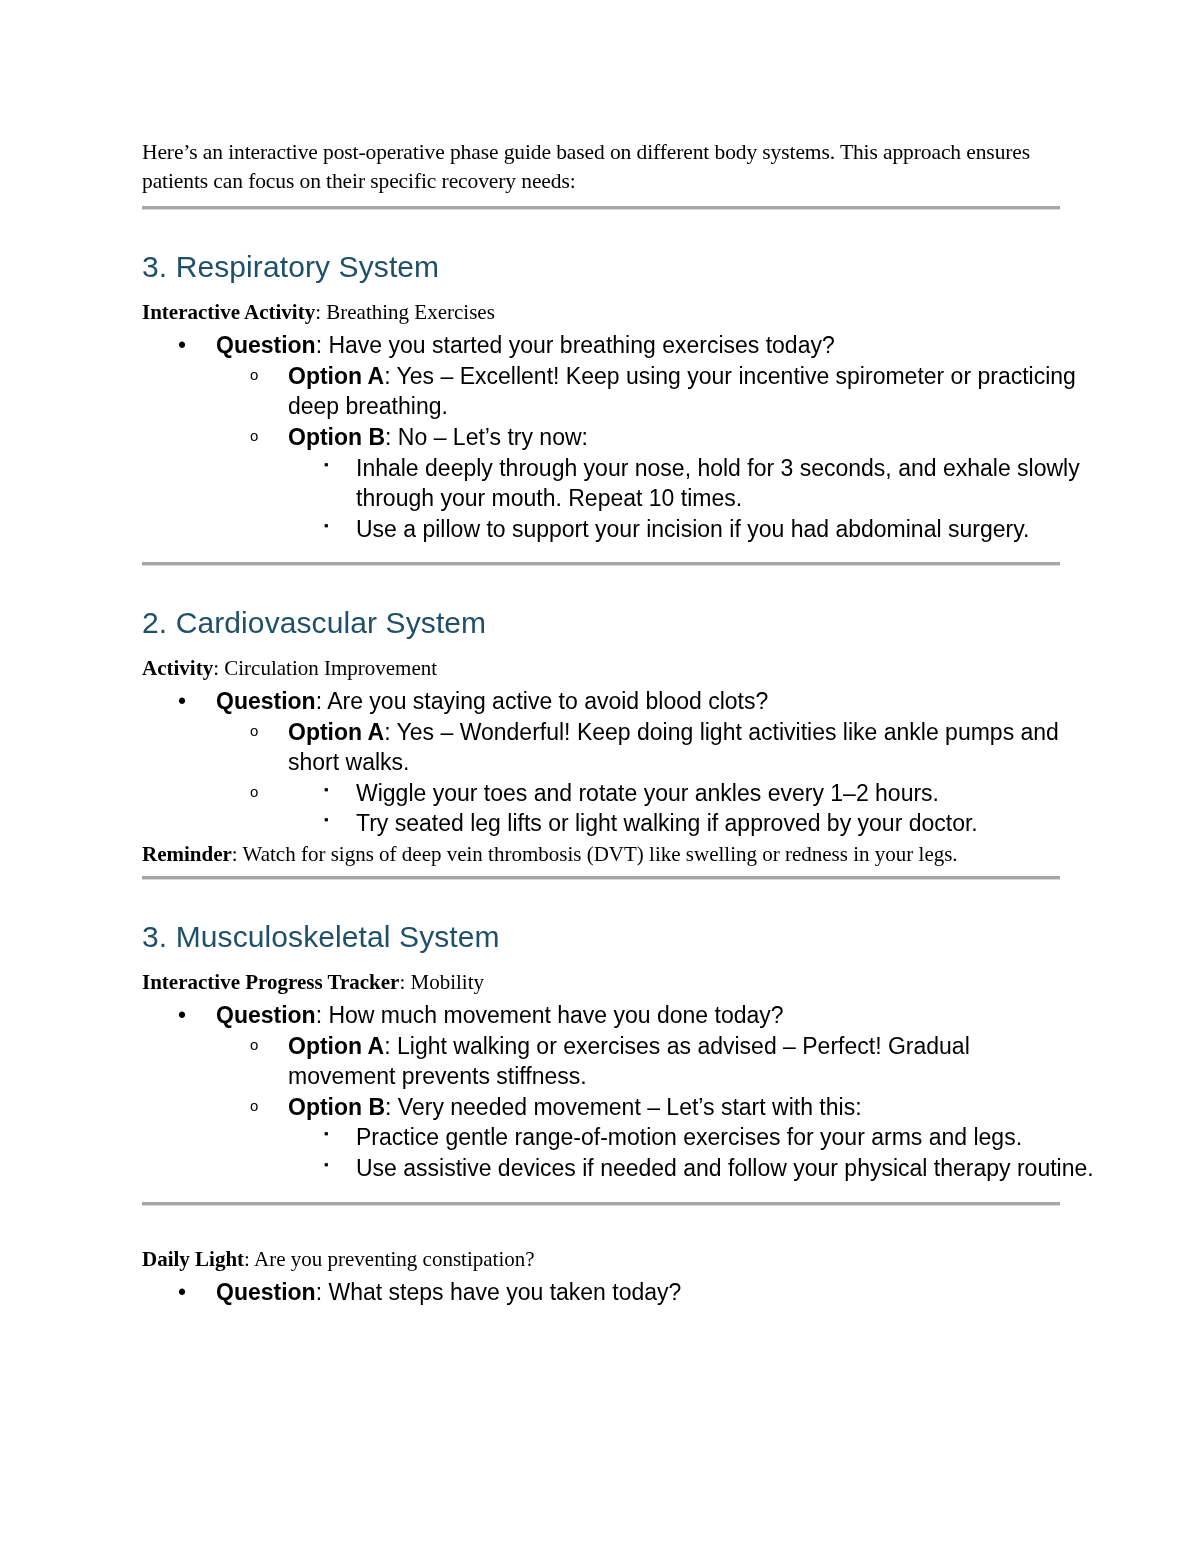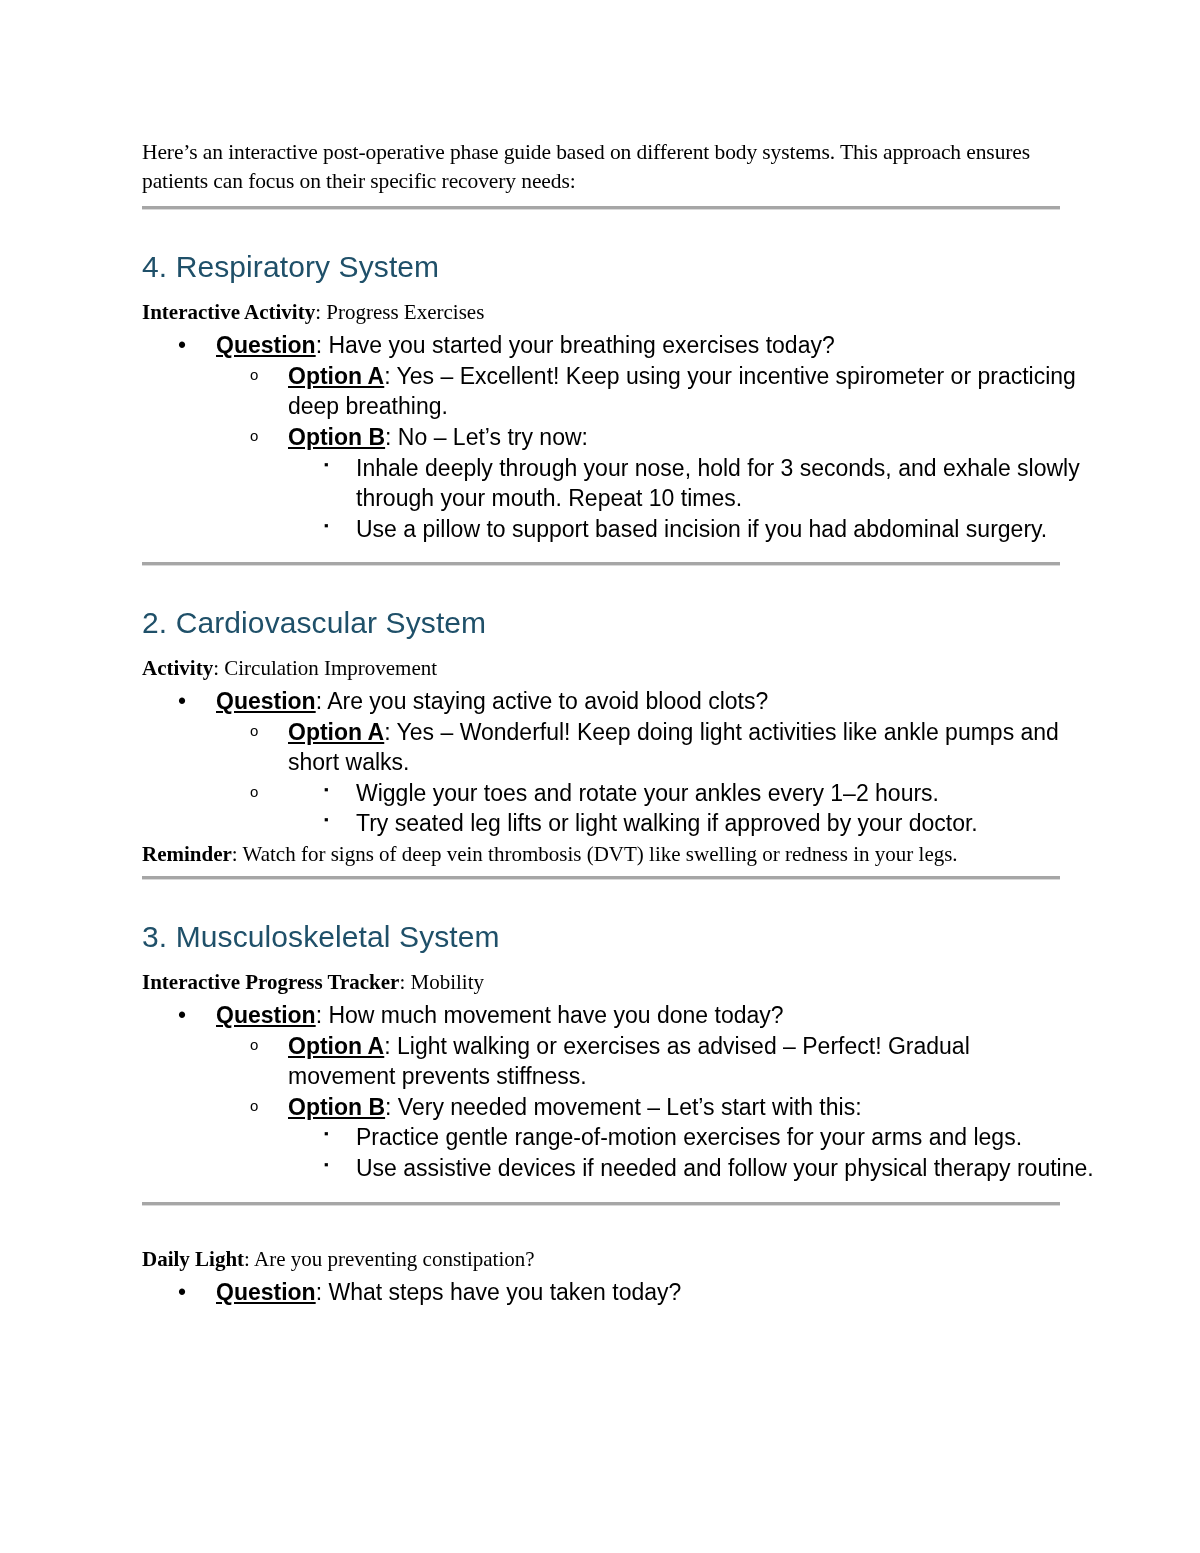--- a/index.html
+++ b/index.html
@@ -128,37 +128,37 @@
     margin: 0;
   }
   ul.lvl3 > li.b3 > .marker {
     position: absolute;
     left: 36px;
     top: 2px;
     font-size: 13px;
     line-height: 1.6;
   }
   .b1 .txt, .b2 .txt, .b3 .txt { display: block; }
-  .b1 .bold, .b2 .bold, .b3 .bold { font-weight: bold; text-decoration: underline; }
+  .b1 .bold, .b2 .bold, .b3 .bold { font-weight: bold; }
 
   .w-narrow-1 { max-width: 830px; }
   .w-narrow-2 { max-width: 770px; }
   .w-narrow-3 { max-width: 710px; }
 </style>
 </head>
 <body>
 
 <div class="page">
 
   <p class="intro">Here’s an interactive post-operative phase guide based on different body systems. This approach ensures patients can focus on their specific recovery needs:</p>
   <hr class="rule">
 
   <div class="sec-gap-top"></div>
-  <h2 class="sec-heading">4. Respiratory System</h2>
-  <p class="activity-line"><span class="lbl">Interactive Activity</span><span>: Progress Exercises</span></p>
+  <h2 class="sec-heading">3. Respiratory System</h2>
+  <p class="activity-line"><span class="lbl">Interactive Activity</span><span>: Breathing Exercises</span></p>
 
   <ul class="lvl1">
     <li class="b1">
       <span class="marker">•</span>
       <span class="txt"><span class="bold">Question</span><span>: Have you started your breathing exercises today?</span></span>
 
       <ul class="lvl2">
         <li class="b2">
           <span class="marker">o</span>
           <span class="txt w-narrow-1"><span class="bold">Option A</span><span>: Yes – Excellent! Keep using your incentive spirometer or practicing deep breathing.</span></span>
@@ -167,21 +167,21 @@
           <span class="marker">o</span>
           <span class="txt"><span class="bold">Option B</span><span>: No – Let’s try now:</span></span>
 
           <ul class="lvl3">
             <li class="b3">
               <span class="marker">▪</span>
               <span class="txt w-narrow-2">Inhale deeply through your nose, hold for 3 seconds, and exhale slowly through your mouth. Repeat 10 times.</span>
             </li>
             <li class="b3">
               <span class="marker">▪</span>
-              <span class="txt w-narrow-2">Use a pillow to support based incision if you had abdominal surgery.</span>
+              <span class="txt w-narrow-2">Use a pillow to support your incision if you had abdominal surgery.</span>
             </li>
           </ul>
         </li>
       </ul>
     </li>
   </ul>
   <div class="sec-gap-bottom"></div>
   <hr class="rule">
 
   <div class="sec-gap-top"></div>

